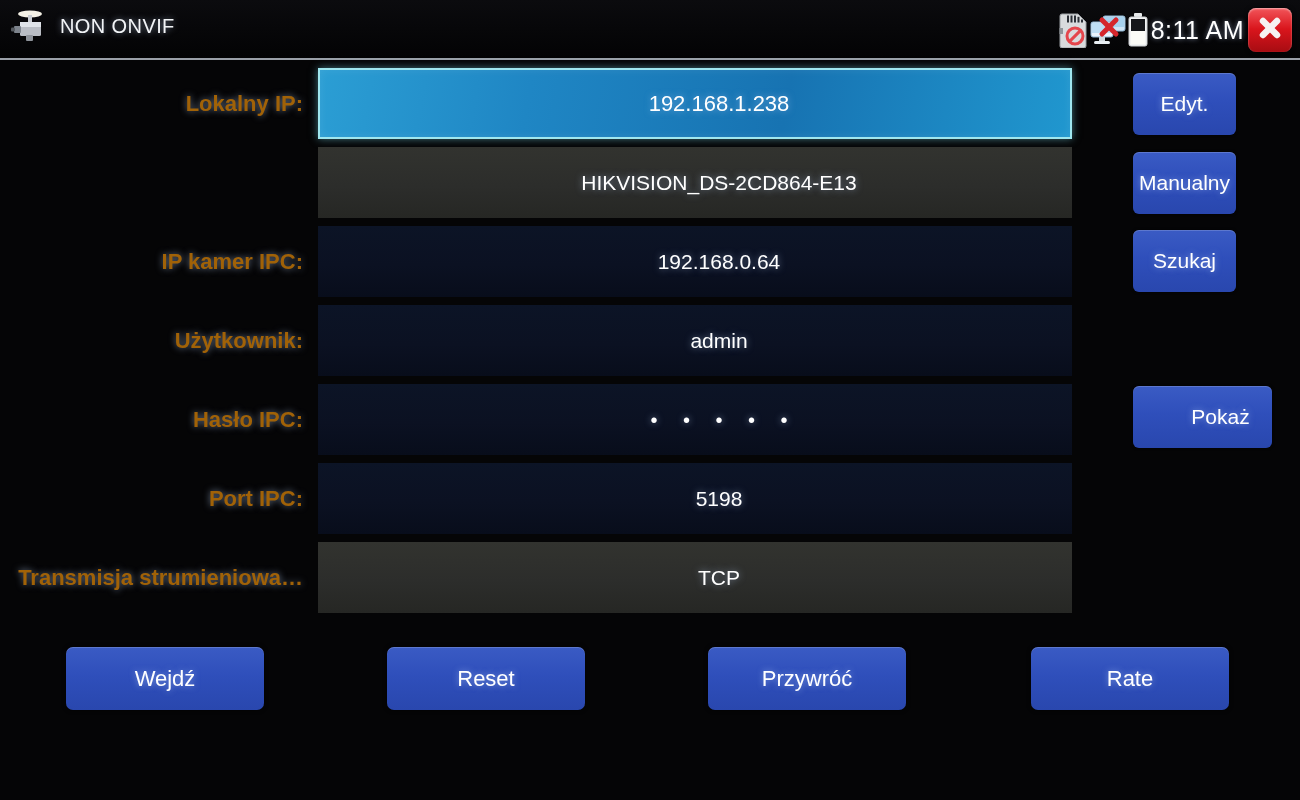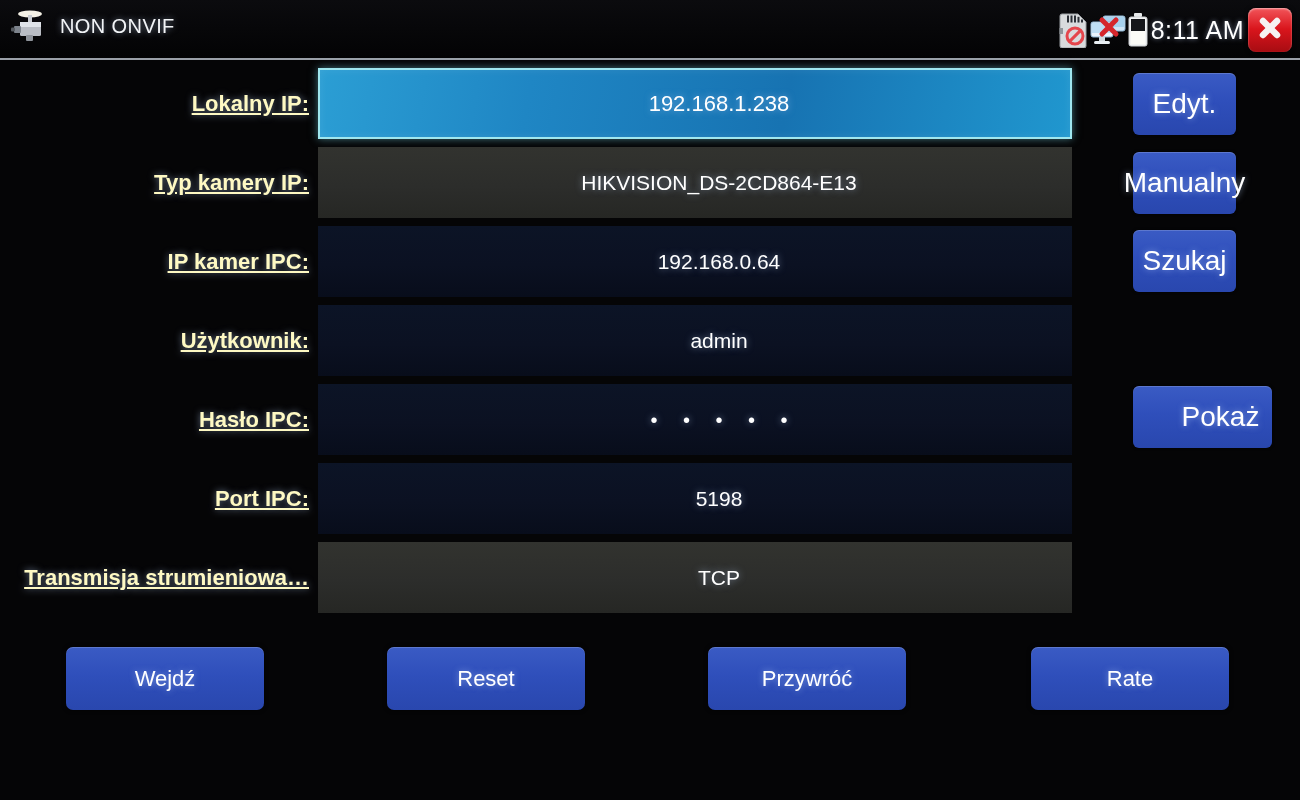--- a/index.html
+++ b/index.html
@@ -80,32 +80,31 @@
     left: 0; top: 68px;
     width: 1300px;
   }
   .row {
     position: relative;
     height: 71px;
     margin-bottom: 8px;
   }
   .row-label {
     position: absolute;
-    left: 6px; top: 0;
+    left: 0; top: 0;
     width: 303px;
     height: 71px;
     display: flex;
     align-items: center;
     justify-content: flex-end;
-    color: #fef9c3;
+    color: #a16207;
     font-size: 22px;
     font-weight: 700;
     text-shadow: 0 0 7px rgba(190,215,255,0.55);
     white-space: nowrap;
-    text-decoration: underline;
   }
   .row-value {
     position: absolute;
     left: 318px; top: 0;
     width: 754px;
     height: 71px;
     box-sizing: border-box;
     display: flex;
     align-items: center;
     justify-content: center;
@@ -139,21 +138,21 @@
   .side-btn {
     position: absolute;
     left: 1133px;
     width: 103px;
     height: 62px;
     border-radius: 6px;
     background: linear-gradient(180deg, #3a5bc4 0%, #2f4fbb 45%, #2947ae 100%);
     box-shadow: inset 0 1px 0 rgba(255,255,255,0.18), 0 0 3px rgba(0,0,0,0.7);
     display: flex; align-items: center; justify-content: center;
     color: #ffffff;
-    font-size: 28px;
+    font-size: 21px;
     text-shadow: 0 0 6px rgba(190,215,255,0.55);
     cursor: pointer;
     white-space: nowrap;
   }
   #side-btn-0 { top: 73px; }
   #side-btn-1 { top: 152px; }
   #side-btn-2 { top: 230px; }
   #side-btn-3 { top: 386px; padding-left: 36px; }
 
   
@@ -263,21 +262,20 @@
   </div>
 
   <div id="form">
 
     <div class="row">
       <div class="row-label">Lokalny IP:</div>
       <div class="row-value selected">192.168.1.238</div>
     </div>
 
     <div class="row">
-      <div class="row-label">Typ kamery IP:</div>
       <div class="row-value gray">HIKVISION_DS-2CD864-E13</div>
     </div>
 
     <div class="row">
       <div class="row-label">IP kamer IPC:</div>
       <div class="row-value dark">192.168.0.64</div>
     </div>
 
     <div class="row">
       <div class="row-label">Użytkownik:</div>

